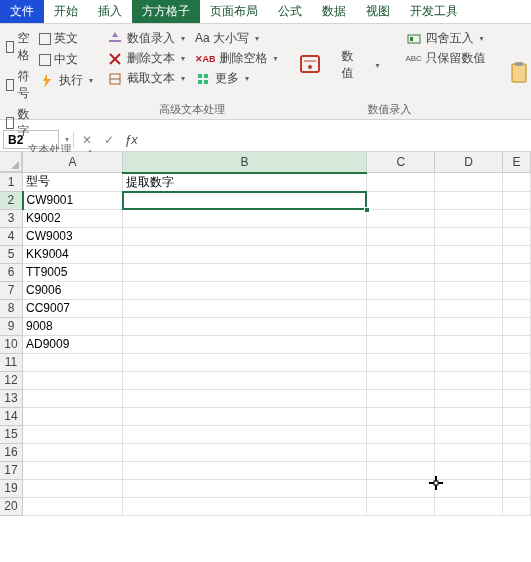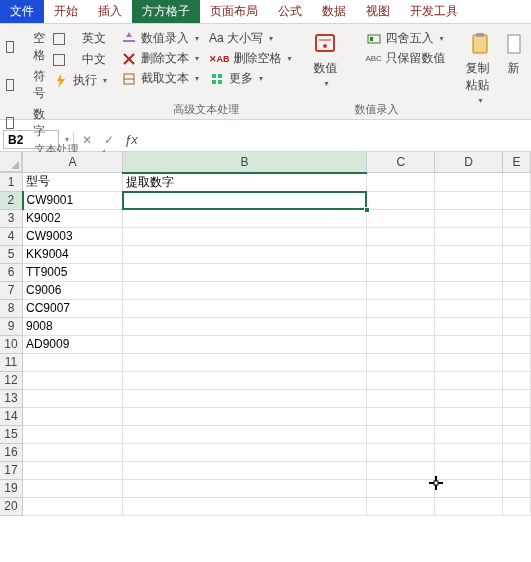--- a/index.html
+++ b/index.html
@@ -1,42 +1,42 @@
 <!DOCTYPE html>
 <html><head>
 <meta charset="utf-8">
 <style>
   * { box-sizing: border-box; margin: 0; padding: 0; font-family: "Microsoft YaHei", "Segoe UI", sans-serif; }
   body { width: 531px; height: 562px; overflow: hidden; background: #fff; font-size: 12px; }
 
   
   .tabs { display: flex; background: #fff; height: 24px; align-items: stretch; border-bottom: 1px solid #d4d4d4; }
-  .tab { padding: 3px 10px 0; font-size: 12px; color: #7f1d1d; cursor: pointer; }
+  .tab { padding: 3px 10px 0; font-size: 12px; color: #14532d; cursor: pointer; }
   .tab.file { background: #1d4ed8; color: #fff; }
   .tab.active { background: #217346; color: #fff; }
 
   
   .ribbon { display: flex; background: #f3f2f1; border-bottom: 1px solid #d4d4d4; height: 96px; }
   .group { display: flex; flex-direction: column; padding: 2px 6px 0; position: relative; }
   .group .content { display: flex; flex: 1; }
   .group .title { text-align: center; font-size: 11px; color: #666; padding: 2px 0; position: relative; }
   .sep { width: 1px; background: #d9d9d9; margin: 4px 0 18px; }
 
   .launcher { position: absolute; right: 2px; bottom: 2px; font-size: 9px; color: #888; cursor: pointer; }
 
   .col { display: flex; flex-direction: column; gap: 4px; padding-top: 4px; }
-  .chk { display: flex; align-items: center; gap: 17px; color: #444; cursor: pointer; text-align: center; }
+  .chk { display: flex; align-items: center; gap: 3px; color: #444; cursor: pointer; }
   .box { width: 12px; height: 12px; border: 1px solid #666; display: inline-block; }
 
   .menu-col { display:flex; flex-direction:column; gap:3px; padding:4px 2px 0; }
   .mitem { display:flex; align-items:center; gap:4px; color:#444; cursor:pointer; white-space:nowrap; }
   .ic { width:16px; height:16px; display:inline-flex; align-items:center; justify-content:center; }
   .dd { font-size:8px; color:#666; margin-left:2px; }
 
-  .bigbtn { display:flex; flex-direction:column; align-items:center; justify-content:flex-start; padding:4px 6px 0; gap:2px; cursor:pointer; color:#444; }
+  .bigbtn { display:flex; flex-direction:row; align-items:center; justify-content:flex-start; padding:4px 6px 0; gap:18px; cursor:pointer; color:#444; }
   .bigbtn .ic-lg { width:28px; height:28px; display:flex; align-items:center; justify-content:center; }
 
   
   svg { display:block; }
 
   
   .fbar { display:flex; align-items:center; height:24px; border-bottom:1px solid #d4d4d4; padding-left:3px; gap:4px; }
   .namebox { width:56px; height:19px; border:1px solid #bfbfbf; font-size:12px; padding:1px 4px;font-weight:bold; }
   .fb-btn { width:18px; height:18px; display:flex; align-items:center; justify-content:center; color:#888; cursor:pointer; }
   .fx { font-family: Liberation Sans, sans-serif; font-style: italic; font-size:13px; color:#555; cursor:pointer; }

